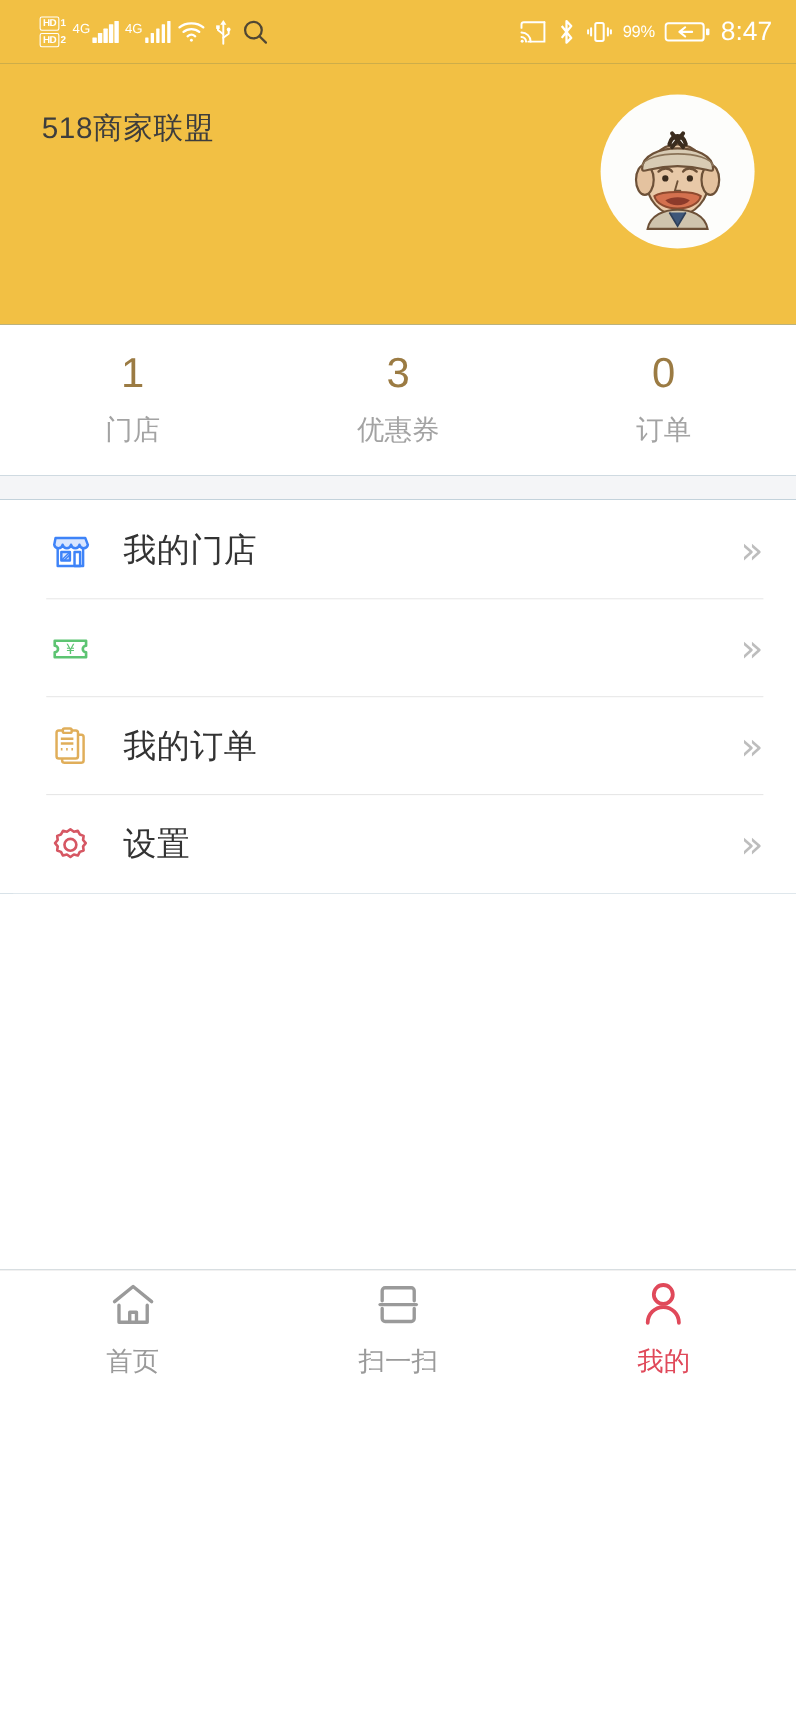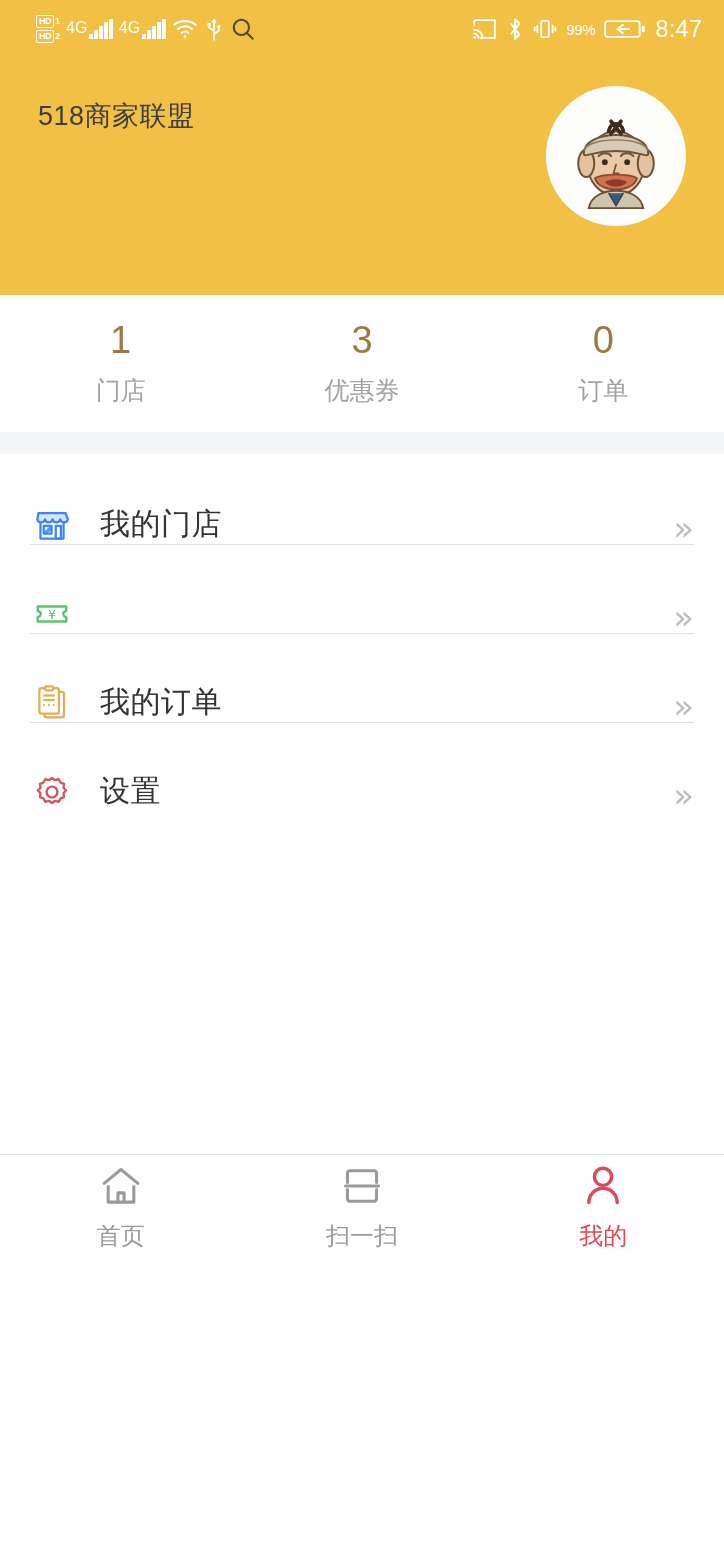--- a/index.html
+++ b/index.html
@@ -37,21 +37,21 @@
   .hd-box {
     border: 1.6px solid #ffffff;
     border-radius: 2px;
     padding: 1px 2px;
     font-size: 9px;
     font-weight: bold;
     letter-spacing: -0.5px;
   }
   .hd-num { font-size: 9px; font-weight: bold; margin-left: 1px; }
   .sig-group { display: flex; align-items: flex-end; gap: 1px; }
-  .sig-label { font-size: 16px; color: #ffffff; align-self: flex-start; margin-right: 1px; }
+  .sig-label { font-size: 12px; color: #ffffff; align-self: flex-start; margin-right: 1px; }
   .bars { display: flex; align-items: flex-end; gap: 1.5px; height: 20px; }
   .bars i { width: 3.5px; background: #ffffff; display: block; border-radius: 0.5px; }
   .bars i:nth-child(1){ height: 5px; }
   .bars i:nth-child(2){ height: 9px; }
   .bars i:nth-child(3){ height: 13px; }
   .bars i:nth-child(4){ height: 17px; }
   .bars i:nth-child(5){ height: 20px; }
   .sb-icon { display: inline-flex; align-items: center; justify-content: center; }
   .battery-pct { color: #ffffff; font-size: 15px; letter-spacing: -0.3px; }
   .clock { color: #ffffff; font-size: 24px; letter-spacing: 0px; }
@@ -128,23 +128,24 @@
   
   .menu {
     background: #ffffff;
     flex: 0 0 auto;
     padding-top: 2px;
   }
   .menu-row {
     position: relative;
     height: 89px;
     display: flex;
-    align-items: flex-end;
+    align-items: center;
     padding: 0 30px 0 32px;
     background: #ffffff;
+    margin-left: 12px;
   }
   .menu-row .divider {
     position: absolute;
     left: 30px; right: 30px; bottom: 0;
     height: 1px;
     background: #e2e2e2;
   }
   .menu-row:last-child .divider { display: none; }
   .menu-icon {
     width: 40px; height: 40px;

